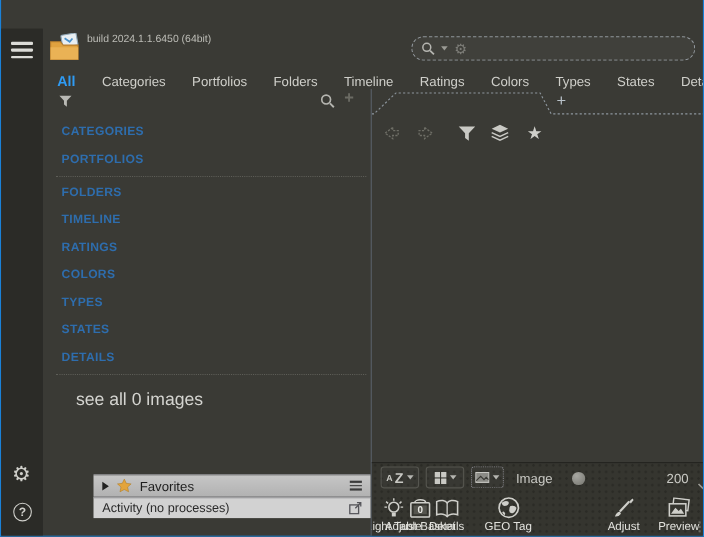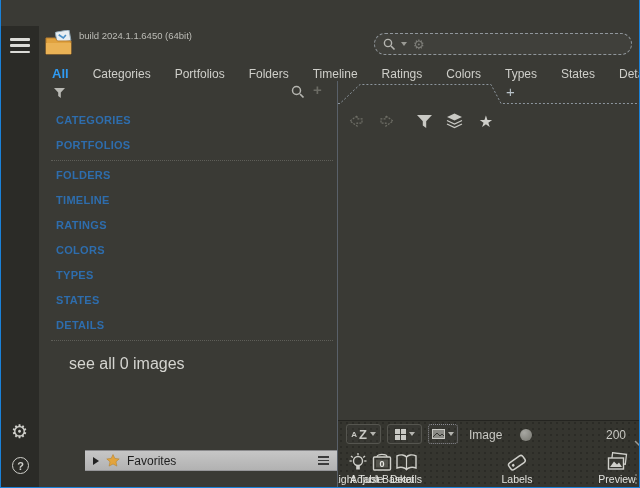--- a/index.html
+++ b/index.html
@@ -205,20 +205,29 @@
               <path d="M7,0.5 L8.8,4.4 L13.2,4.9 L10,7.8 L10.9,12.1 L7,10 L3.1,12.1 L4,7.8 L0.8,4.9 L5.2,4.4 Z" fill="#e3a43c" stroke="#b07c22" stroke-width="0.5"></path>
             </svg>
         </span>
         <span class="alabel">Favorites</span>
         <span class="menu3">
             <i></i>
             <i></i>
             <i></i>
           </span>
       </div>
+      <div class="activityrow">
+        <span class="alabel">Activity (no processes)</span>
+        <span class="aexp">
+          <svg width="12" height="12" viewBox="0 0 12 12">
+              <rect x="1" y="3" width="8" height="8" fill="none" stroke="#55555a" stroke-width="1.2"></rect>
+              <path d="M6,6 L11,1 M7.5,1 H11 V4.5" stroke="#55555a" stroke-width="1.2" fill="none"></path>
+            </svg>
+        </span>
+      </div>
     </div>
   </div>
 
   <div class="rightpanel">
     <div class="tabstrip">
       <svg class="strip" width="303" height="24" viewBox="0 0 303 24">
         <path d="M0,22.5 H2 L22,3.5 H153 L163,22.5 H302" fill="none" stroke="#8d969e" stroke-width="1" stroke-dasharray="2,2"></path>
       </svg>
       <span class="newtab">+</span>
     </div>
@@ -310,30 +319,40 @@
         </div>
         <div class="tool" style="left:33px;">
           <div class="ticon">
             <svg width="23" height="19" viewBox="0 0 23 19">
               <path d="M2,3 C6,1 10,2 11.5,4.2 C13,2 17,1 21,3 V15 C17,13.5 13,14.5 11.5,16.5 C10,14.5 6,13.5 2,15 Z" fill="none" stroke="#cfcfca" stroke-width="1.4"></path>
               <line x1="11.5" y1="4.2" x2="11.5" y2="16.5" stroke="#cfcfca" stroke-width="1.2"></line>
             </svg>
           </div>
           <div class="tlabel">Details</div>
         </div>
-        <div class="tool" style="left:144px;">
-          <div class="ticon">
-            <svg width="24" height="20" viewBox="0 0 24 20">
-              <g transform="rotate(-35 12 10)">
-                <rect x="3" y="6.5" width="17" height="8" rx="2.5" fill="none" stroke="#cfcfca" stroke-width="1.5"></rect>
-                <circle cx="7" cy="10.5" r="1.4" fill="#cfcfca"></circle>
-              </g>
-            </svg>
-          </div>
-          <div class="tlabel">Labels</div>
+        <div class="tool" style="left:89px;">
+          <div class="ticon">
+            <svg width="21" height="21" viewBox="0 0 21 21">
+              <circle cx="10.5" cy="10.5" r="8.8" fill="none" stroke="#cfcfca" stroke-width="1.5"></circle>
+              <path d="M4,6 q3.5,-2.5 6,-1 q1.5,2 -1,3.5 q-4,1.5 -5,-2.5 Z" fill="#cfcfca"></path>
+              <path d="M12,9 q4,-1 5.5,1.5 q-0.5,4 -3.5,5 q-3.5,0.5 -3,-3 q0,-2.5 1,-3.5 Z" fill="#cfcfca"></path>
+              <path d="M6,14 q2,1.5 1,3.5 q-2,-1 -2.5,-3 Z" fill="#cfcfca"></path>
+            </svg>
+          </div>
+          <div class="tlabel">GEO Tag</div>
+        </div>
+        <div class="tool" style="left:194px;">
+          <div class="ticon">
+            <svg width="20" height="20" viewBox="0 0 20 20">
+              <line x1="6.5" y1="13" x2="15" y2="4" stroke="#cfcfca" stroke-width="2"></line>
+              <polygon points="15,4 18,1.2 19,2.5 16.5,5.8" fill="#cfcfca"></polygon>
+              <path d="M6.5,13 q-3,0.5 -4.5,4.5 q3.5,0.5 5.5,-2.5 Z" fill="#cfcfca"></path>
+            </svg>
+          </div>
+          <div class="tlabel">Adjust</div>
         </div>
         <div class="tool" style="left:244px;">
           <div class="ticon">
             <svg width="23" height="20" viewBox="0 0 23 20">
               <rect x="6" y="1.5" width="14" height="10" fill="none" stroke="#cfcfca" stroke-width="1.3" transform="rotate(7 13 6)"></rect>
               <rect x="2.5" y="6" width="15" height="11" fill="#35352f" stroke="#cfcfca" stroke-width="1.4"></rect>
               <path d="M4,15 L8,9.5 L11,12.5 L13,10.5 L16,15 Z" fill="#cfcfca"></path>
             </svg>
           </div>
           <div class="tlabel">Preview</div>

